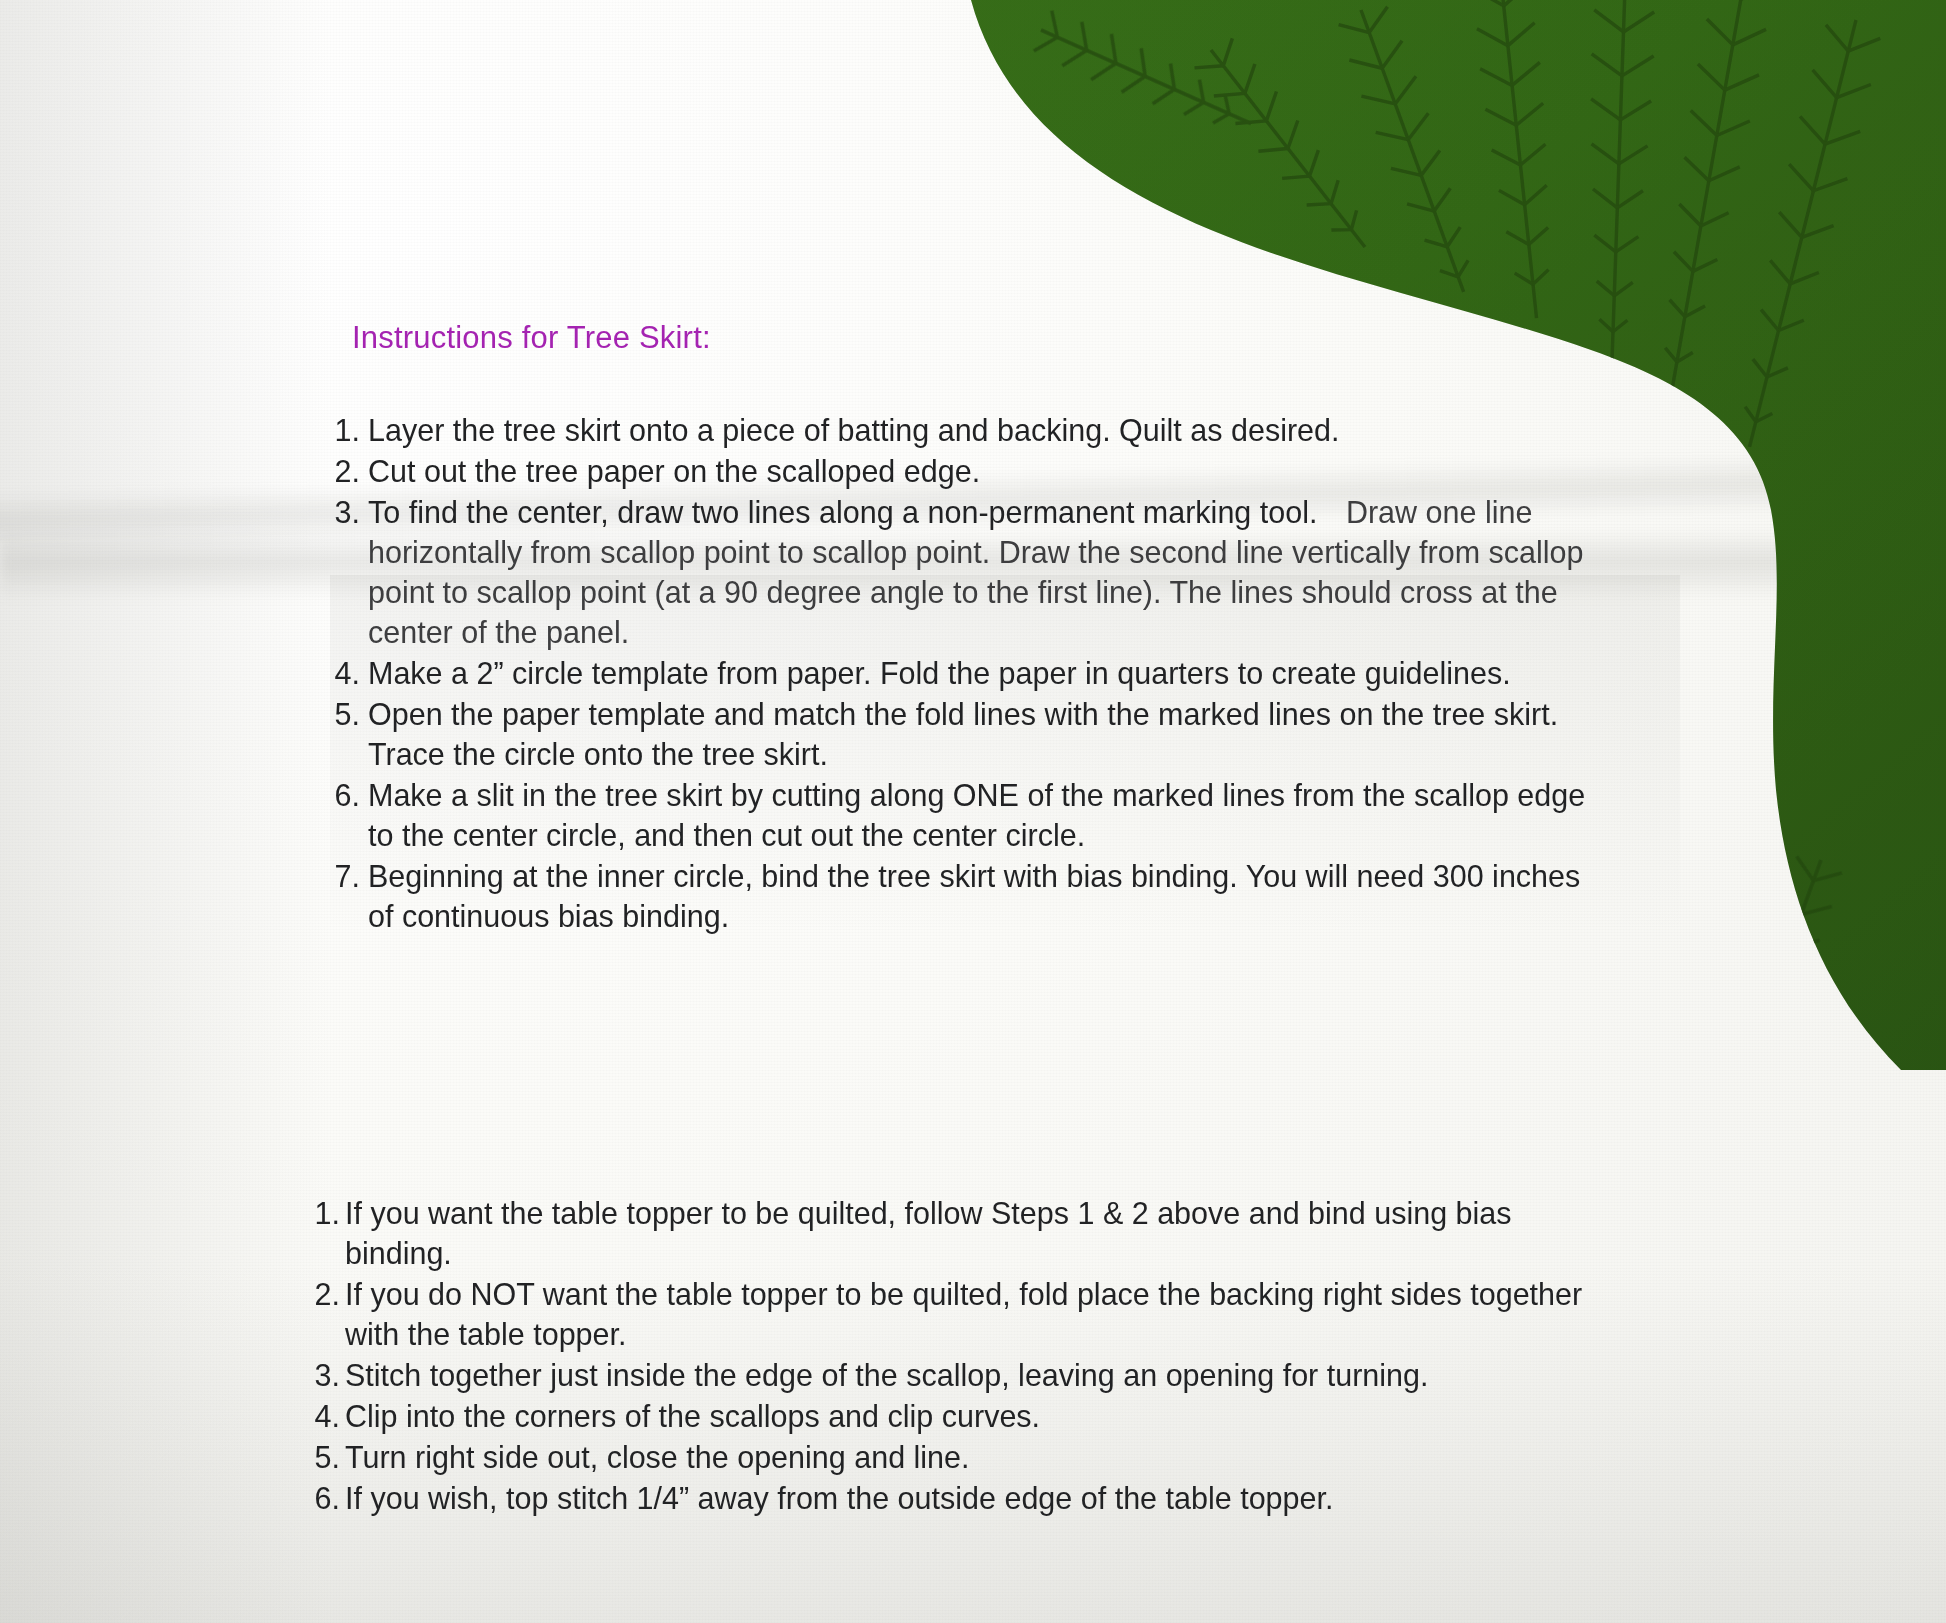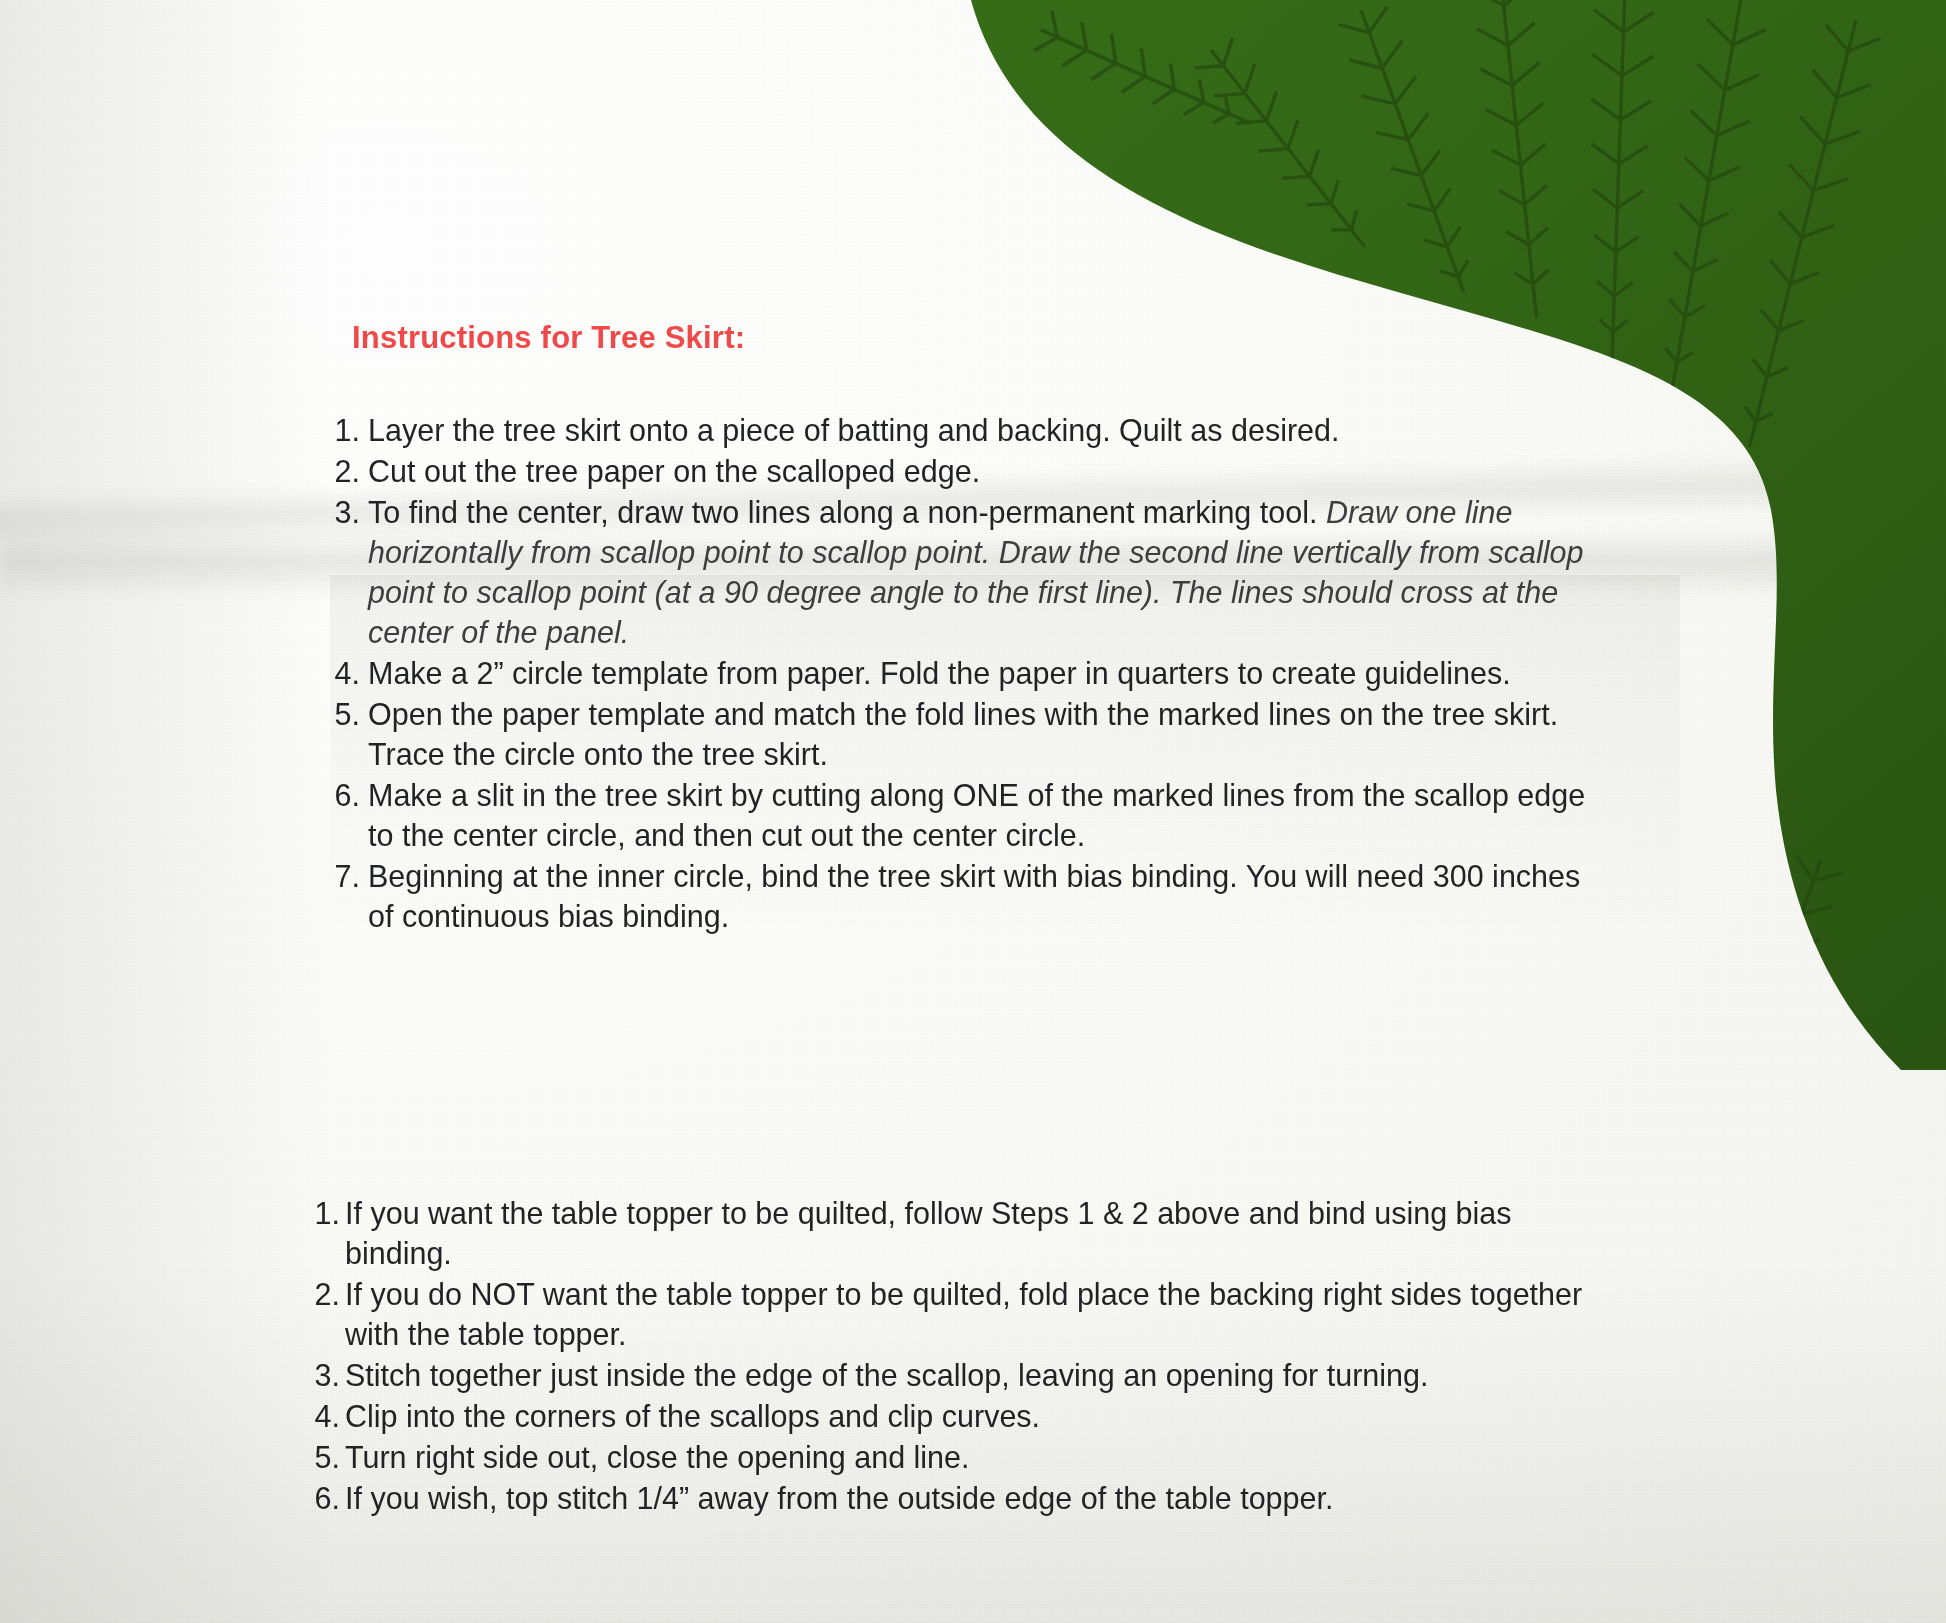--- a/index.html
+++ b/index.html
@@ -92,22 +92,22 @@
   }
 
   
   .doc {
     position: absolute;
     left: 0; top: 0;
     width: 1946px; height: 1623px;
   }
   .heading {
     position: absolute;
-    font-weight: bold;
-    color: #ef4444;
+    font-weight: normal;
+    color: #a21caf;
     letter-spacing: .2px;
     white-space: nowrap;
   }
   #heading-tree-skirt {
     left: 352px;
     top: 320px;
     font-size: 31px;
   }
   #heading-table-topper {
     left: 316px;
@@ -145,23 +145,23 @@
     flex: 0 0 auto;
     width: 42px;
     text-align: right;
     padding-right: 8px;
   }
   #list-table-topper .num { width: 34px; padding-right: 5px; }
   .txt { flex: 1 1 auto; }
 
   
   .faded-italic {
-    font-style: italic;
     color: #2a2b2d;
     opacity: .93;
+    margin-left: 20px;
   }
 
   
   .doc {
     filter: blur(.22px);
     opacity: .97;
   }
 </style>
 </head>
 <body>

